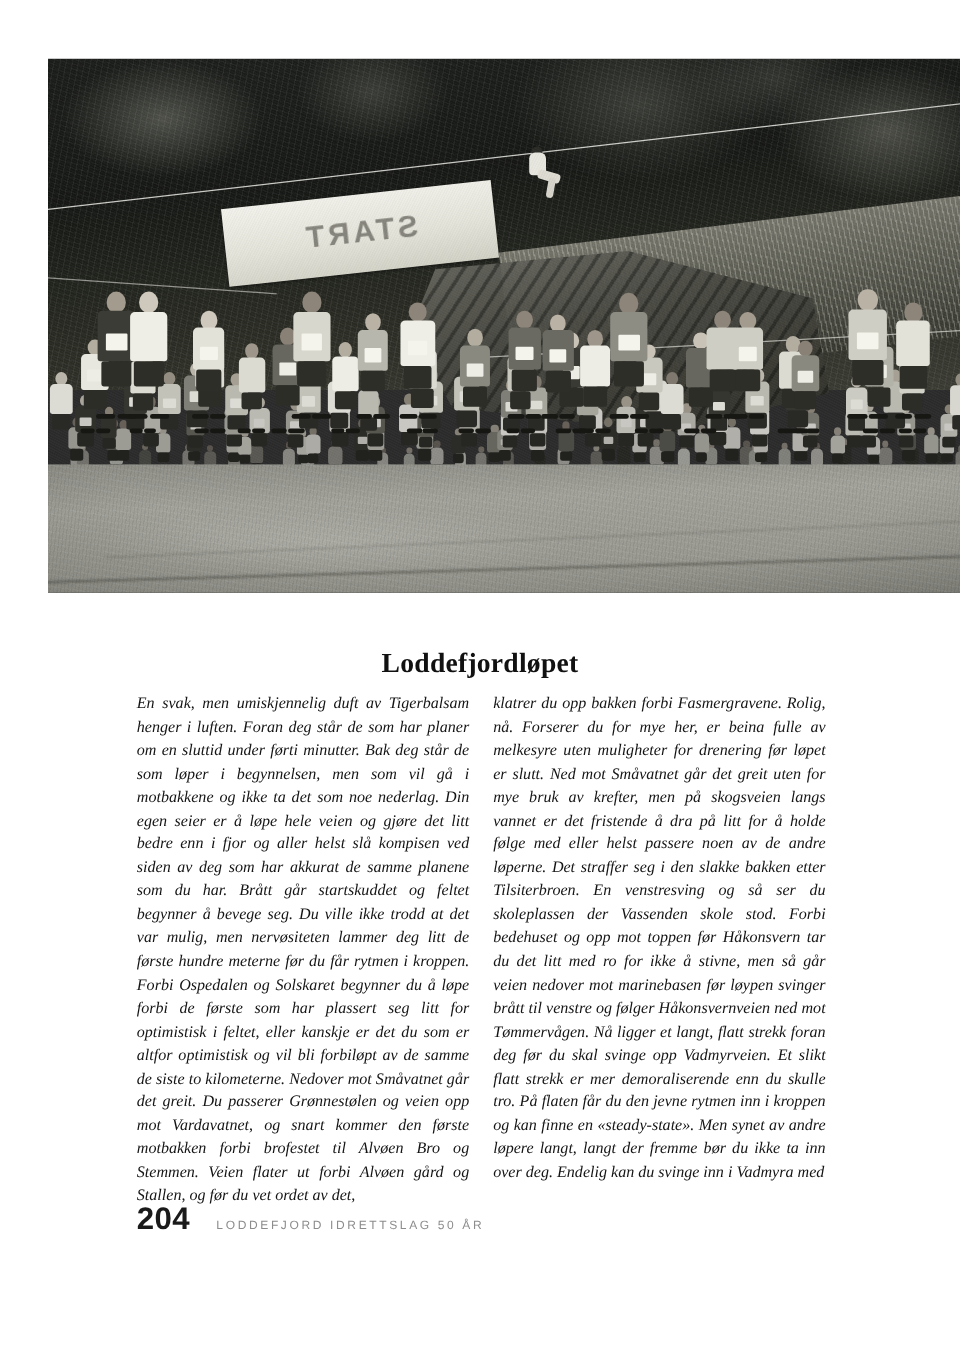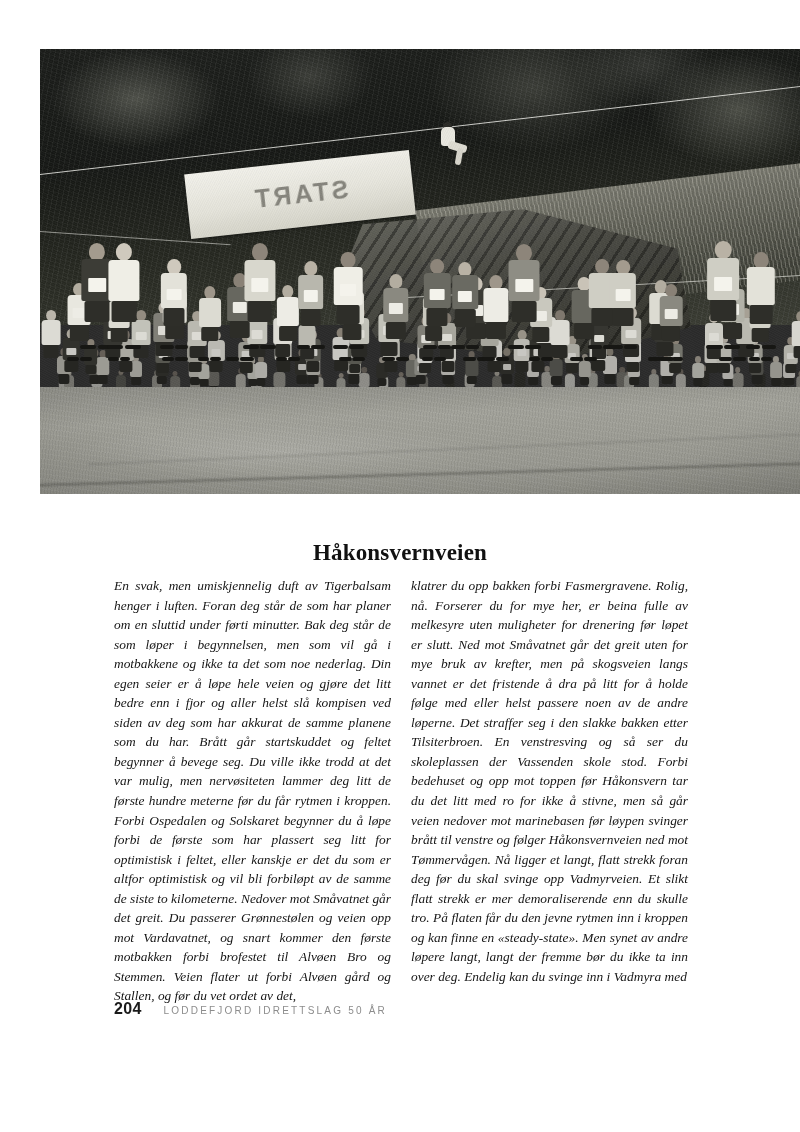--- a/index.html
+++ b/index.html
@@ -288,21 +288,21 @@
     left: 114px;
     top: 1000px;
     width: 574px;
     display: flex;
     align-items: baseline;
     gap: 22px;
   }
   .folio {
     font-family: "Liberation Sans", sans-serif;
     font-weight: 700;
-    font-size: 16px;
+    font-size: 26px;
     color: #1a1a1a;
     letter-spacing: .3px;
   }
   .running-head {
     font-family: "Liberation Sans", sans-serif;
     font-size: 10px;
     letter-spacing: 2.2px;
     color: #8c8c8c;
     text-transform: uppercase;
   }
@@ -1151,21 +1151,21 @@
         <div class="road-seam"></div>
         <div class="road-seam2"></div>
       </div>
 
       <div class="photo-grain"></div>
       <div class="photo-vignette"></div>
     </div>
   </figure>
 
 
-  <h1 class="article-title">Håkonsvernveien</h1>
+  <h1 class="article-title">Loddefjordløpet</h1>
 
   <div class="columns">
     <p>En svak, men umiskjennelig duft av Tigerbalsam henger i luften. Foran deg står de som har planer om en sluttid under førti minutter. Bak deg står de som løper i begynnelsen, men som vil gå i motbakkene og ikke ta det som noe nederlag. Din egen seier er å løpe hele veien og gjøre det litt bedre enn i fjor og aller helst slå kompisen ved siden av deg som har akkurat de samme planene som du har. Brått går startskuddet og feltet begynner å bevege seg. Du ville ikke trodd at det var mulig, men nervøsiteten lammer deg litt de første hundre meterne før du får rytmen i kroppen. Forbi Ospedalen og Solskaret begynner du å løpe forbi de første som har plassert seg litt for optimistisk i feltet, eller kanskje er det du som er altfor optimistisk og vil bli forbiløpt av de samme de siste to kilometerne. Nedover mot Småvatnet går det greit. Du passerer Grønnestølen og veien opp mot Vardavatnet, og snart kommer den første motbakken forbi brofestet til Alvøen Bro og Stemmen. Veien flater ut forbi Alvøen gård og Stallen, og før du vet ordet av det,</p>
     <p>klatrer du opp bakken forbi Fasmergravene. Rolig, nå. Forserer du for mye her, er beina fulle av melkesyre uten muligheter for drenering før løpet er slutt. Ned mot Småvatnet går det greit uten for mye bruk av krefter, men på skogsveien langs vannet er det fristende å dra på litt for å holde følge med eller helst passere noen av de andre løperne. Det straffer seg i den slakke bakken etter Tilsiterbroen. En venstresving og så ser du skoleplassen der Vassenden skole stod. Forbi bedehuset og opp mot toppen før Håkonsvern tar du det litt med ro for ikke å stivne, men så går veien nedover mot marinebasen før løypen svinger brått til venstre og følger Håkonsvernveien ned mot Tømmervågen. Nå ligger et langt, flatt strekk foran deg før du skal svinge opp Vadmyrveien. Et slikt flatt strekk er mer demoraliserende enn du skulle tro. På flaten får du den jevne rytmen inn i kroppen og kan finne en «steady-state». Men synet av andre løpere langt, langt der fremme bør du ikke ta inn over deg. Endelig kan du svinge inn i Vadmyra med</p>
   </div>
 
   <div class="footer">
     <span class="folio">204</span>
     <span class="running-head">LODDEFJORD IDRETTSLAG 50 ÅR</span>
   </div>

